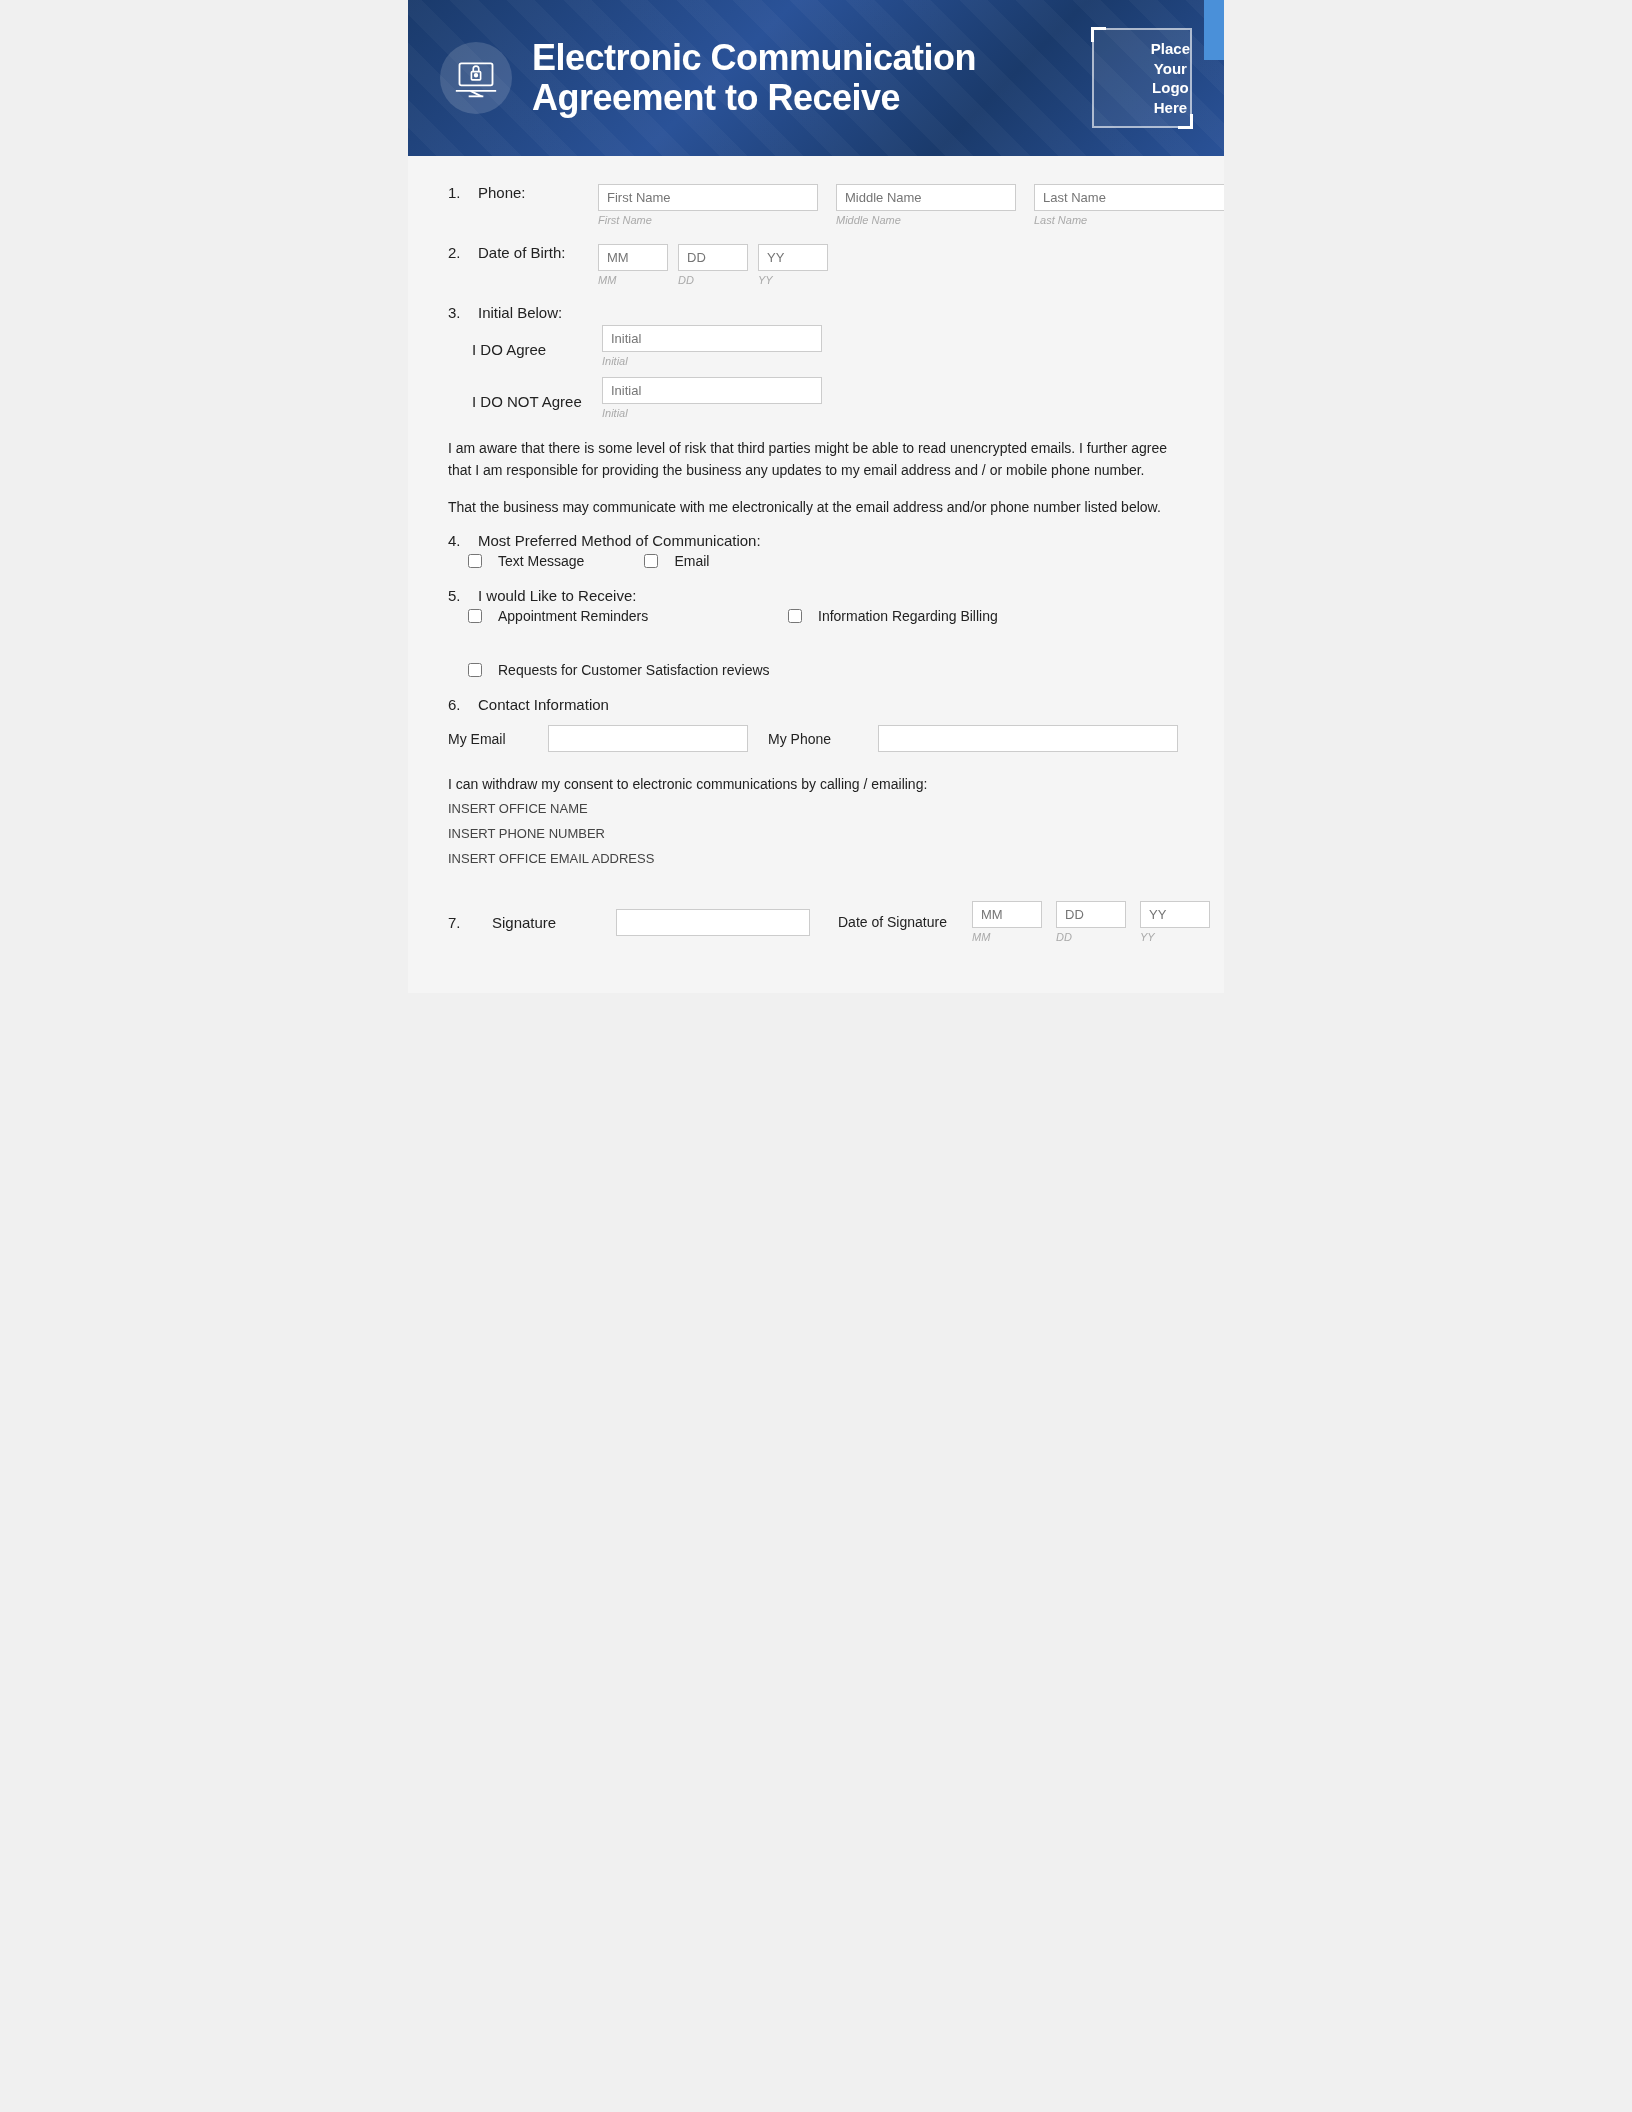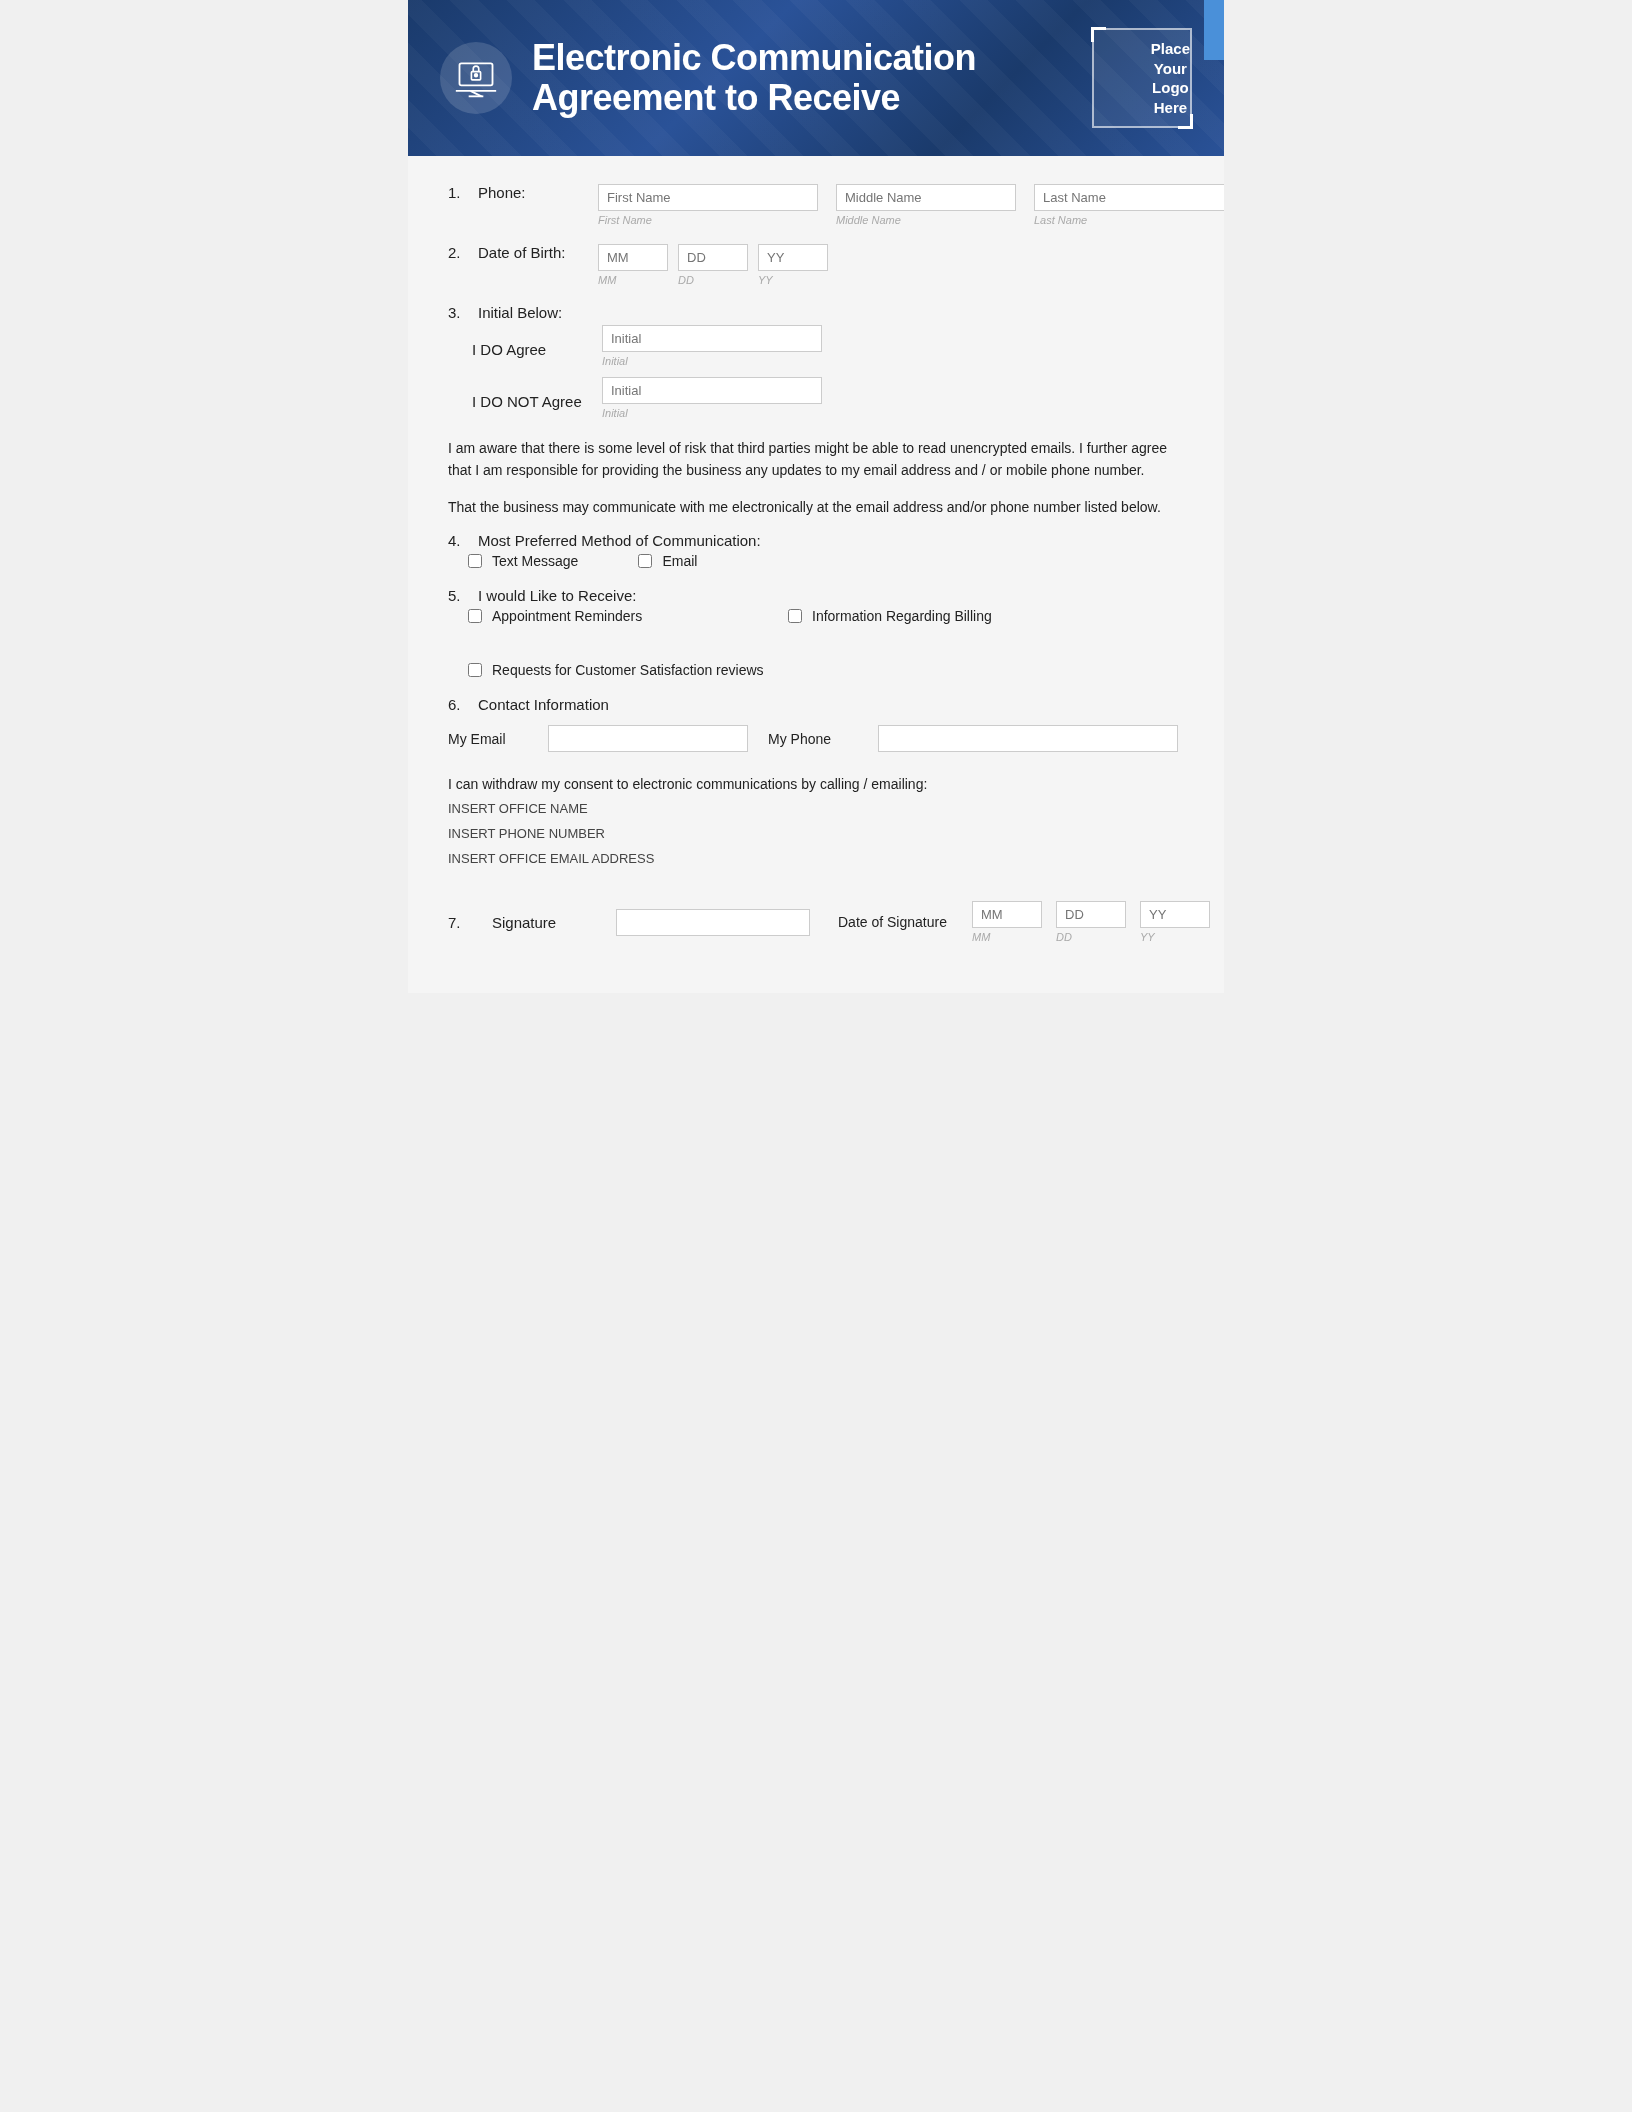--- a/index.html
+++ b/index.html
@@ -198,21 +198,21 @@
     }
     .checkbox-group {
       display: flex;
       gap: 60px;
       margin-left: 20px;
       margin-bottom: 10px;
     }
     .checkbox-item {
       display: flex;
       align-items: center;
-      gap: 10px;
+      gap: 16px;
       font-size: 14px;
     }
     input[type="checkbox"] {
       width: 14px;
       height: 14px;
       margin: 0;
       cursor: pointer;
     }
 
     

